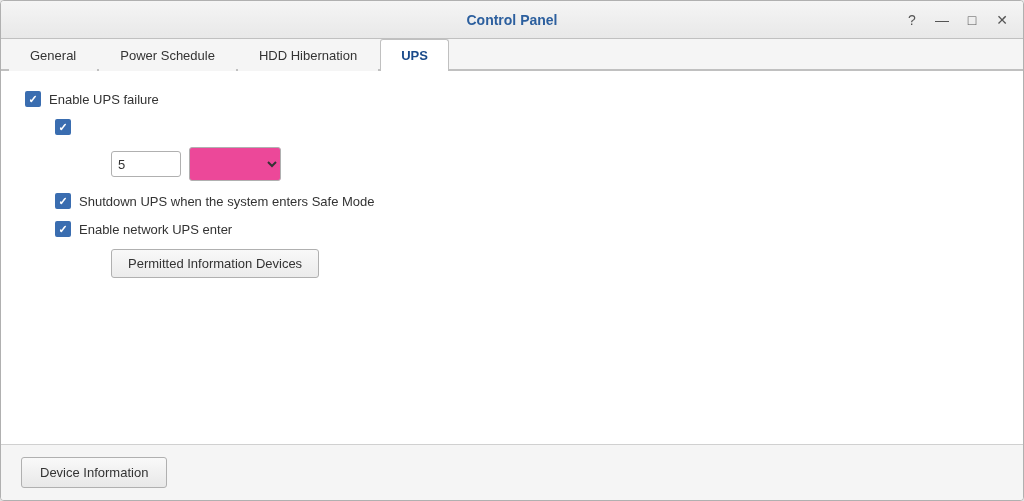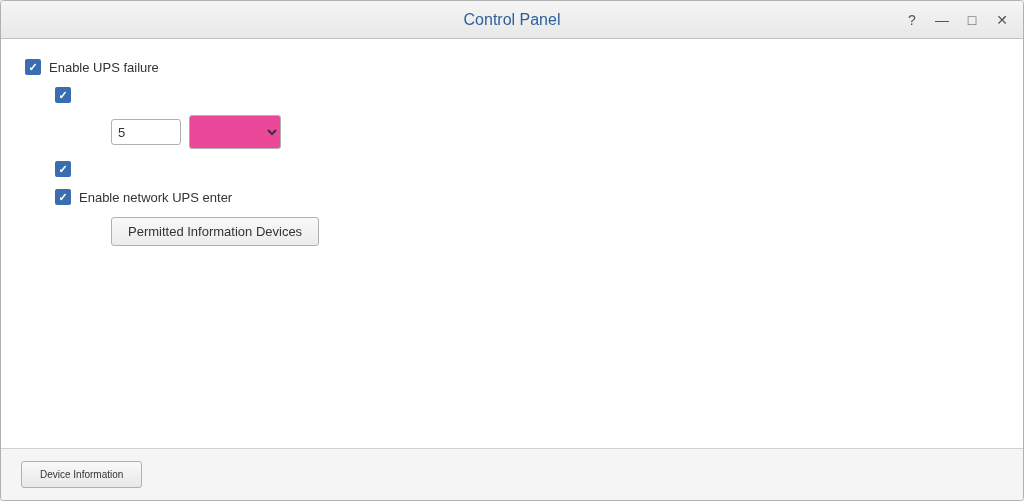--- a/index.html
+++ b/index.html
@@ -29,22 +29,22 @@
       padding: 8px 12px;
       display: flex;
       align-items: center;
       justify-content: space-between;
       min-height: 38px;
     }
     .title-bar-center {
       position: absolute;
       left: 50%;
       transform: translateX(-50%);
-      font-size: 16px;
-      font-weight: normal;
+      font-size: 14px;
+      font-weight: bold;
       color: #2c5f9e;
     }
     .title-bar-actions {
       display: flex;
       align-items: center;
       gap: 12px;
       margin-left: auto;
     }
     .title-bar-btn {
       color: #555;
@@ -175,21 +175,21 @@
       border-top: 1px solid #d0d0d0;
       background: #f5f5f5;
       display: flex;
       align-items: center;
     }
     .footer-btn {
       padding: 7px 18px;
       border: 1px solid #b0b0b0;
       border-radius: 3px;
       background: linear-gradient(to bottom, #f9f9f9, #e8e8e8);
-      font-size: 10px;
+      font-size: 13px;
       color: #333;
       cursor: pointer;
     }
     .title-wrapper {
       width: 100%;
       display: flex;
       align-items: center;
       position: relative;
     }
   </style>
@@ -203,20 +203,26 @@
       <span class="title-bar-center">Control Panel</span>
       <div class="title-bar-actions">
         <button class="title-bar-btn">?</button>
         <button class="title-bar-btn">—</button>
         <button class="title-bar-btn">□</button>
         <button class="title-bar-btn">✕</button>
       </div>
     </div>
   </div>
 
+  <div class="tabs-bar">
+    <div class="tab">General</div>
+    <div class="tab">Power Schedule</div>
+    <div class="tab">HDD Hibernation</div>
+    <div class="tab active">UPS</div>
+  </div>
 
   <div class="content">
 
     <div class="checkbox-row">
       <div class="custom-checkbox">
         <span class="check">✓</span>
       </div>
       <label>Enable UPS failure</label>
     </div>
 
@@ -232,20 +238,21 @@
         <select class="time-select">
           <option>minute(s)</option>
           <option>second(s)</option>
         </select>
       </div>
 
       <div class="checkbox-row">
         <div class="custom-checkbox">
           <span class="check">✓</span>
         </div>
+        <label>Shutdown UPS when the system enters Safe Mode</label>
       </div>
 
       <div class="checkbox-row">
         <div class="custom-checkbox">
           <span class="check">✓</span>
         </div>
         <label>Enable network UPS enter</label>
       </div>
 
       <div class="button-row">

